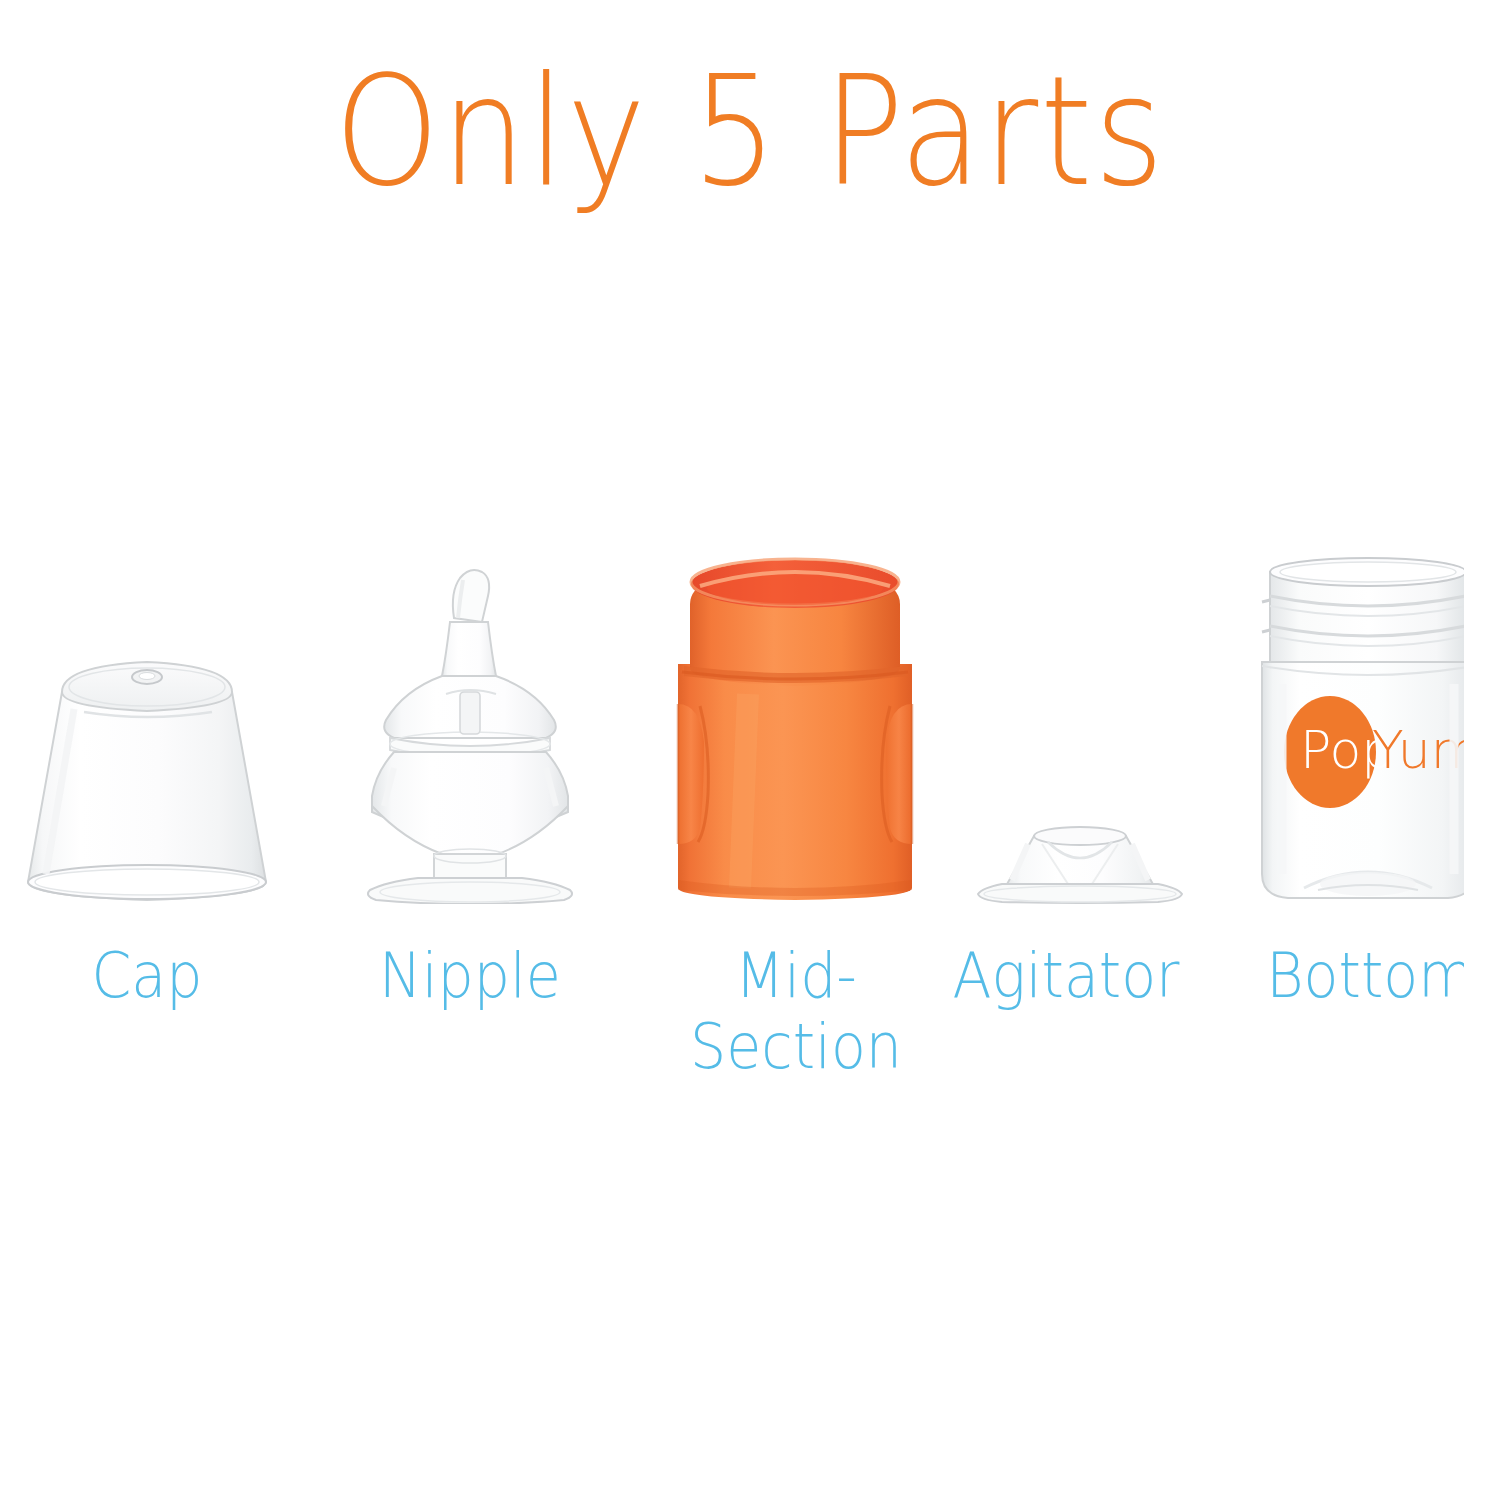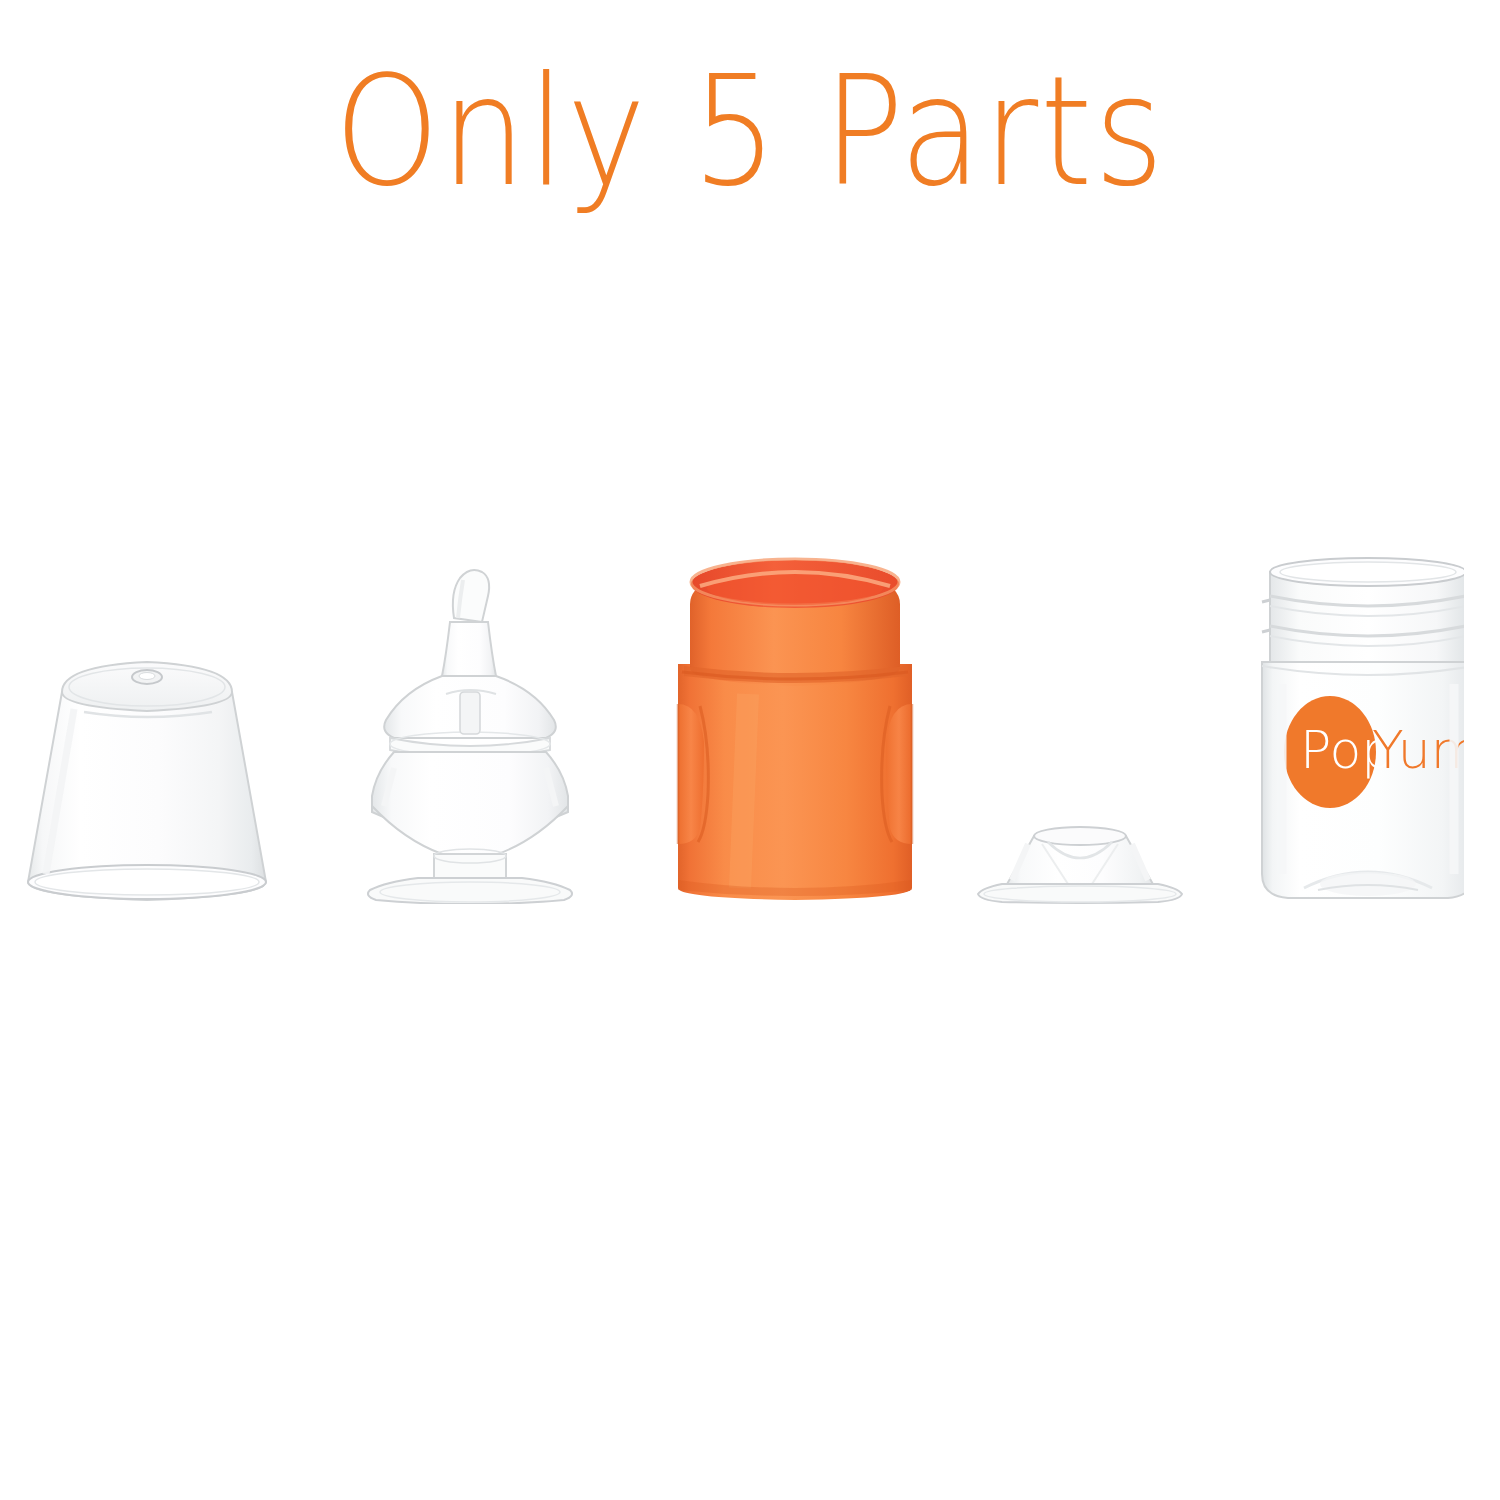--- a/index.html
+++ b/index.html
@@ -297,14 +297,21 @@
           <text x="124" y="224" font-family="DejaVu Sans, sans-serif" font-size="52" font-weight="300" fill="#F0792B" text-anchor="start">Yum</text>
         </g>
 
         <path d="M34,140 L34,330" fill="none" stroke="#f5f6f7" stroke-width="9" opacity="0.9"></path>
         <path d="M206,140 L206,330" fill="none" stroke="#f5f6f7" stroke-width="9" opacity="0.9"></path>
       </svg>
     </div>
 
   </div>
 
+  <div id="labels">
+    <div class="label" style="left:22px;  width:250px;">Cap</div>
+    <div class="label" style="left:348px; width:244px;">Nipple</div>
+    <div class="label" style="left:678px; width:236px;">Mid-Section</div>
+    <div class="label" style="left:928px; width:276px;">Agitator</div>
+    <div class="label" style="left:1246px; width:248px;">Bottom</div>
+  </div>
 
 </div>
 
 </body></html>

